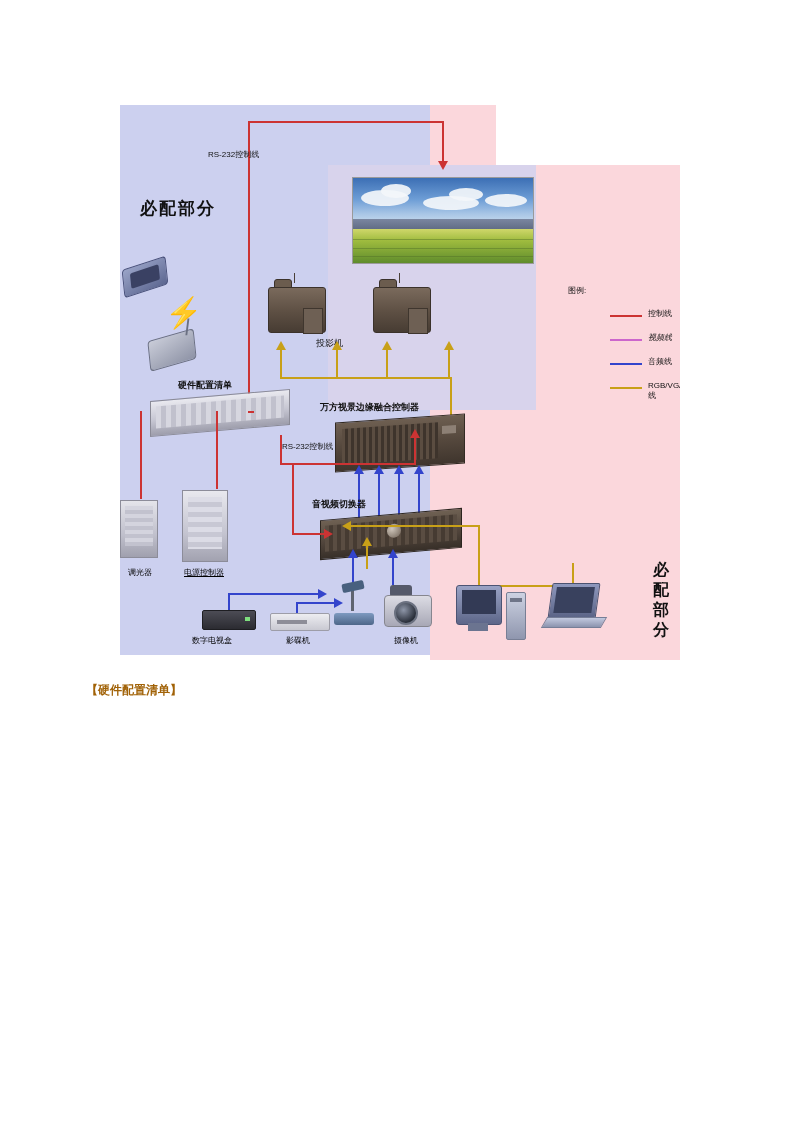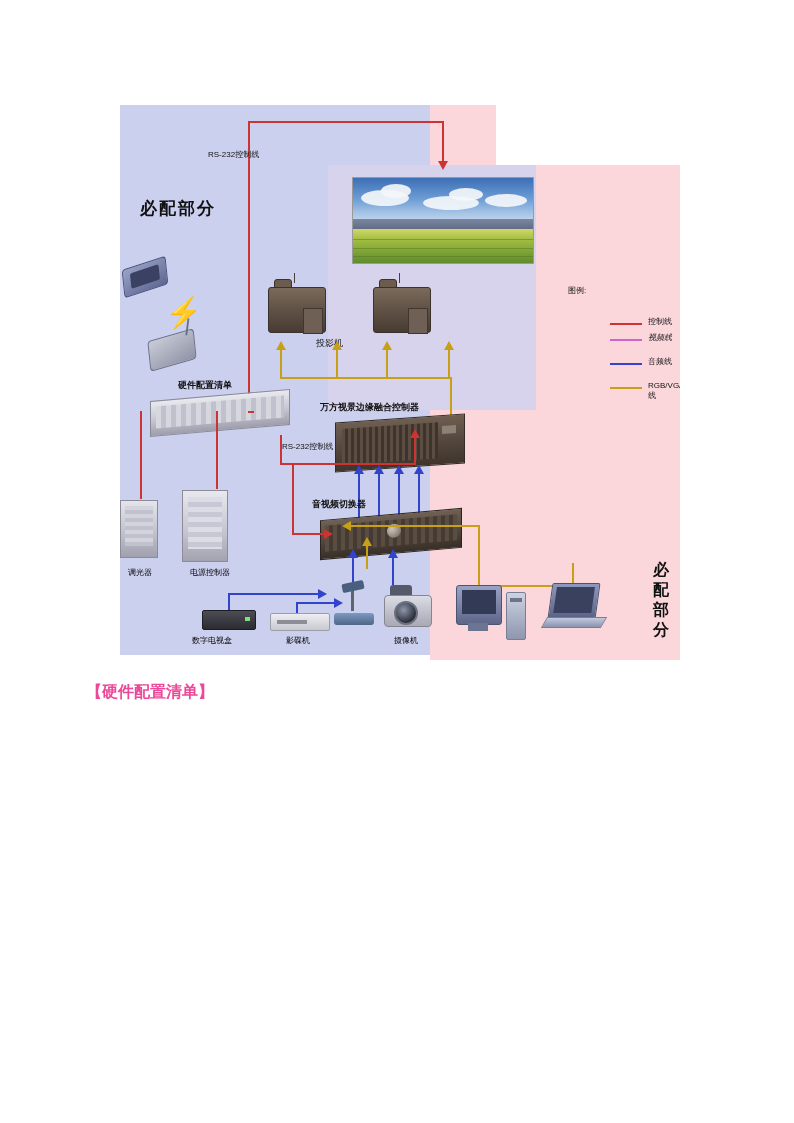--- a/index.html
+++ b/index.html
@@ -364,23 +364,24 @@
     position: absolute;
     left: 5px; top: 6px;
     width: 34px; height: 52px;
     background: repeating-linear-gradient(180deg, #dcdce6 0 5px, #c8c8d4 5px 10px);
   }
   .powerctl-label {
     position: absolute;
     left: 58px;
     top: 462px;
     width: 52px;
-    text-align: right;
+    text-align: center;
     font-size: 8px;
     line-height: 11px;
+    text-decoration: underline;
   }
 
   
   .stb {
     position: absolute;
     left: 82px;
     top: 505px;
     width: 52px;
     height: 18px;
     background: linear-gradient(180deg, #4c4c55 0%, #2b2b31 100%);
@@ -615,23 +616,23 @@
     font-size: 8px;
     color: #111;
     background: transparent;
   }
 
   
   .caption {
     position: absolute;
     left: 86px;
     top: 682px;
-    font-size: 16px;
+    font-size: 12px;
     font-weight: bold;
-    color: #ec4899;
+    color: #a16207;
   }
 </style>
 </head>
 <body>
 
 <div class="page">
 
   <div class="diagram">
 
     <div class="zone-optional"></div>
@@ -805,21 +806,21 @@
         <div class="pc-tower-bay"></div>
       </div>
     <div class="laptop-screen">
         <div class="laptop-disp"></div>
       </div>
     <div class="laptop-base"></div>
 
     <div class="legend">
       <div class="legend-title">图例:</div>
 
-      <div class="legend-row" style="top:24px;margin-top:8px;">
+      <div class="legend-row" style="top:24px;">
         <div class="legend-line" style="background:#cc3333;"></div>
         <div class="legend-text">控制线</div>
       </div>
 
       <div class="legend-row" style="top:48px;font-style:italic;">
         <div class="legend-line" style="background:#cc66cc;"></div>
         <div class="legend-text">视频线</div>
       </div>
 
       <div class="legend-row" style="top:72px;">

